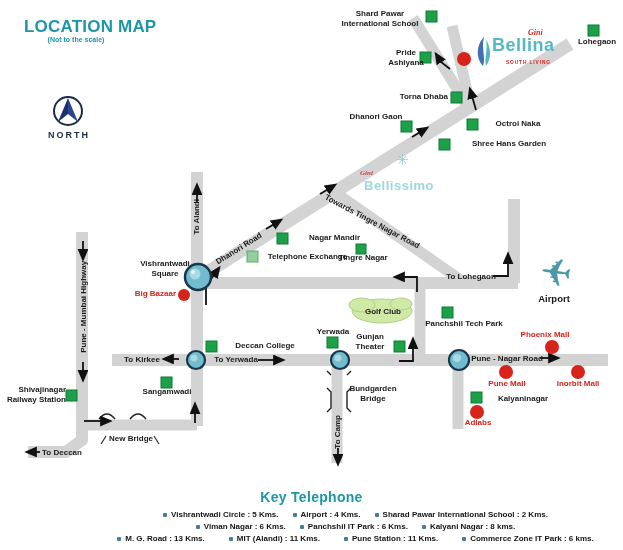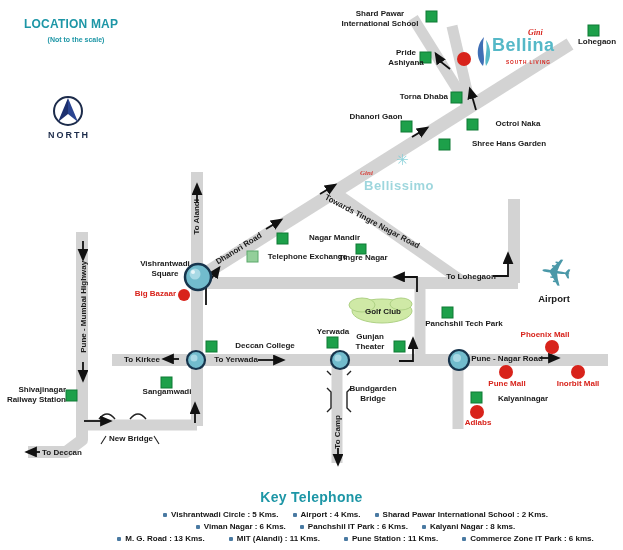--- a/index.html
+++ b/index.html
@@ -143,21 +143,21 @@
       <circle cx="477" cy="412" r="7"></circle>
     </g>
 
     <g>
       <circle cx="68" cy="111" r="14" fill="#fff" stroke="#1c2b4a" stroke-width="2"></circle>
       <polygon points="68,98 58,122 68,114" fill="#1c2f6e"></polygon>
       <polygon points="68,98 78,122 68,114" fill="#2a4490"></polygon>
     </g>
   </svg>
 
-  <div class="lbl teal" style="left:24px;top:17px;width:170px;text-align:left;font-size:12px;letter-spacing:.2px;">LOCATION MAP</div>
+  <div class="lbl teal" style="left:24px;top:17px;width:170px;text-align:left;font-size:17px;letter-spacing:.2px;">LOCATION MAP</div>
   <div class="lbl teal" style="left:36px;top:36px;width:80px;font-size:7px;">(Not to the scale)</div>
 
   <div class="lbl north-lbl" style="left:42px;top:130px;width:54px;">NORTH</div>
 
   <div class="bellina">
     <svg width="20" height="32" viewBox="0 0 20 32" style="position:absolute;left:2px;top:8px;">
       <path d="M9,30 C1,21 3,8 10,1 C7,13 12,21 9,30" fill="#3f6fb5"></path>
       <path d="M12,30 C18,22 17,11 12,4 C14,14 10,22 12,30" fill="#55b8c7"></path>
     </svg>
     <span class="brand">Gini</span>

